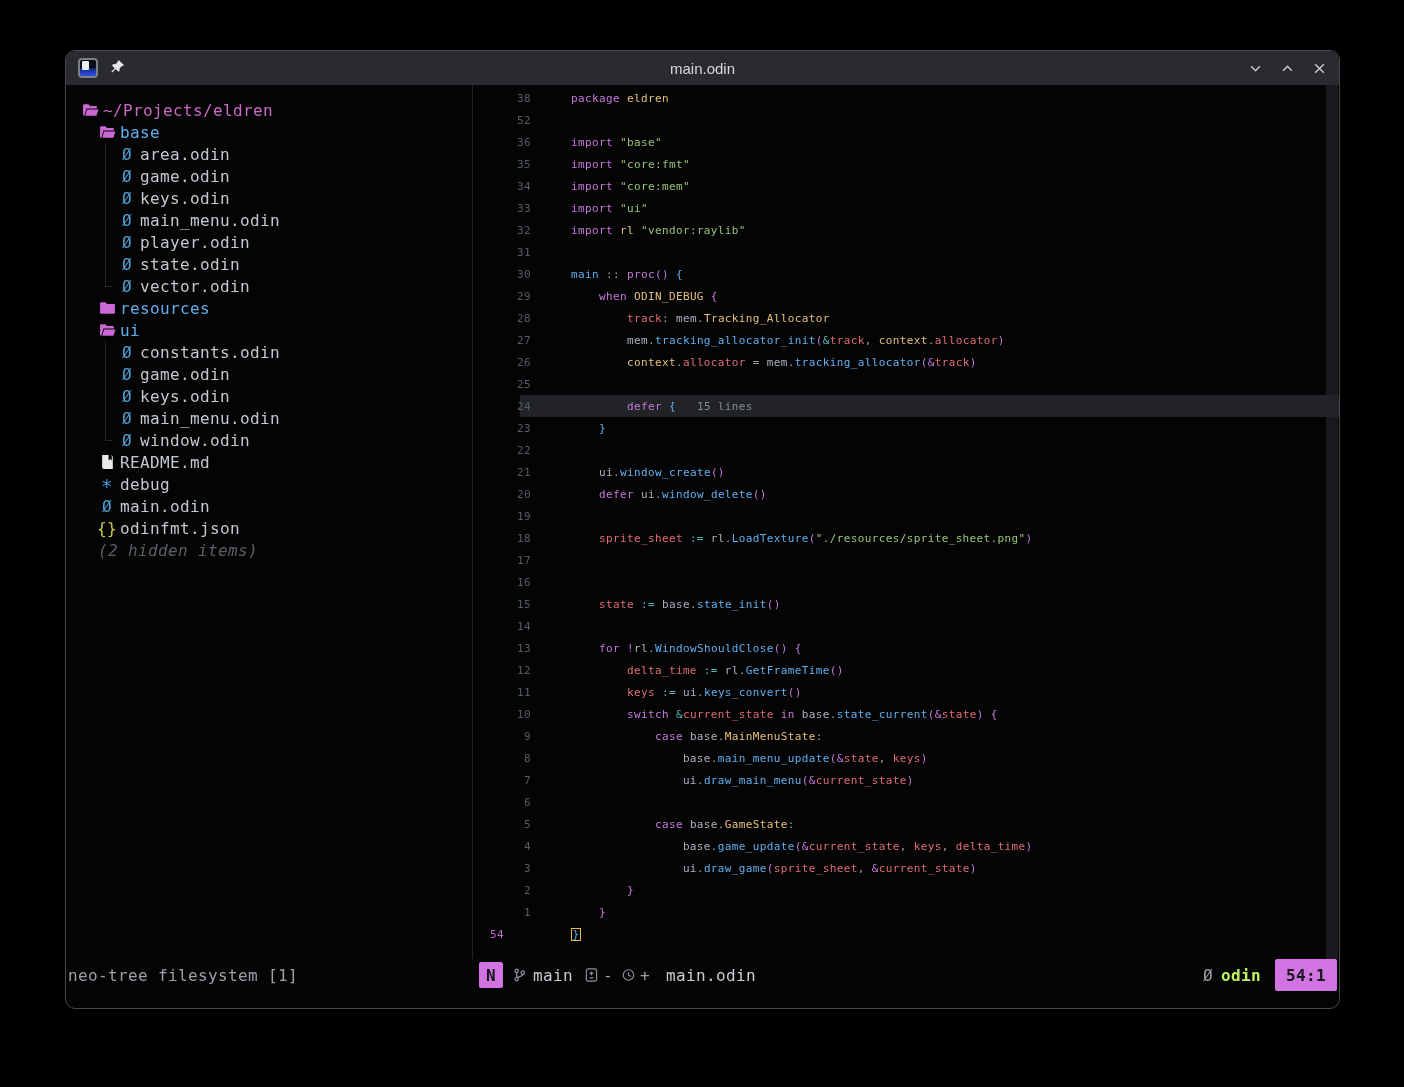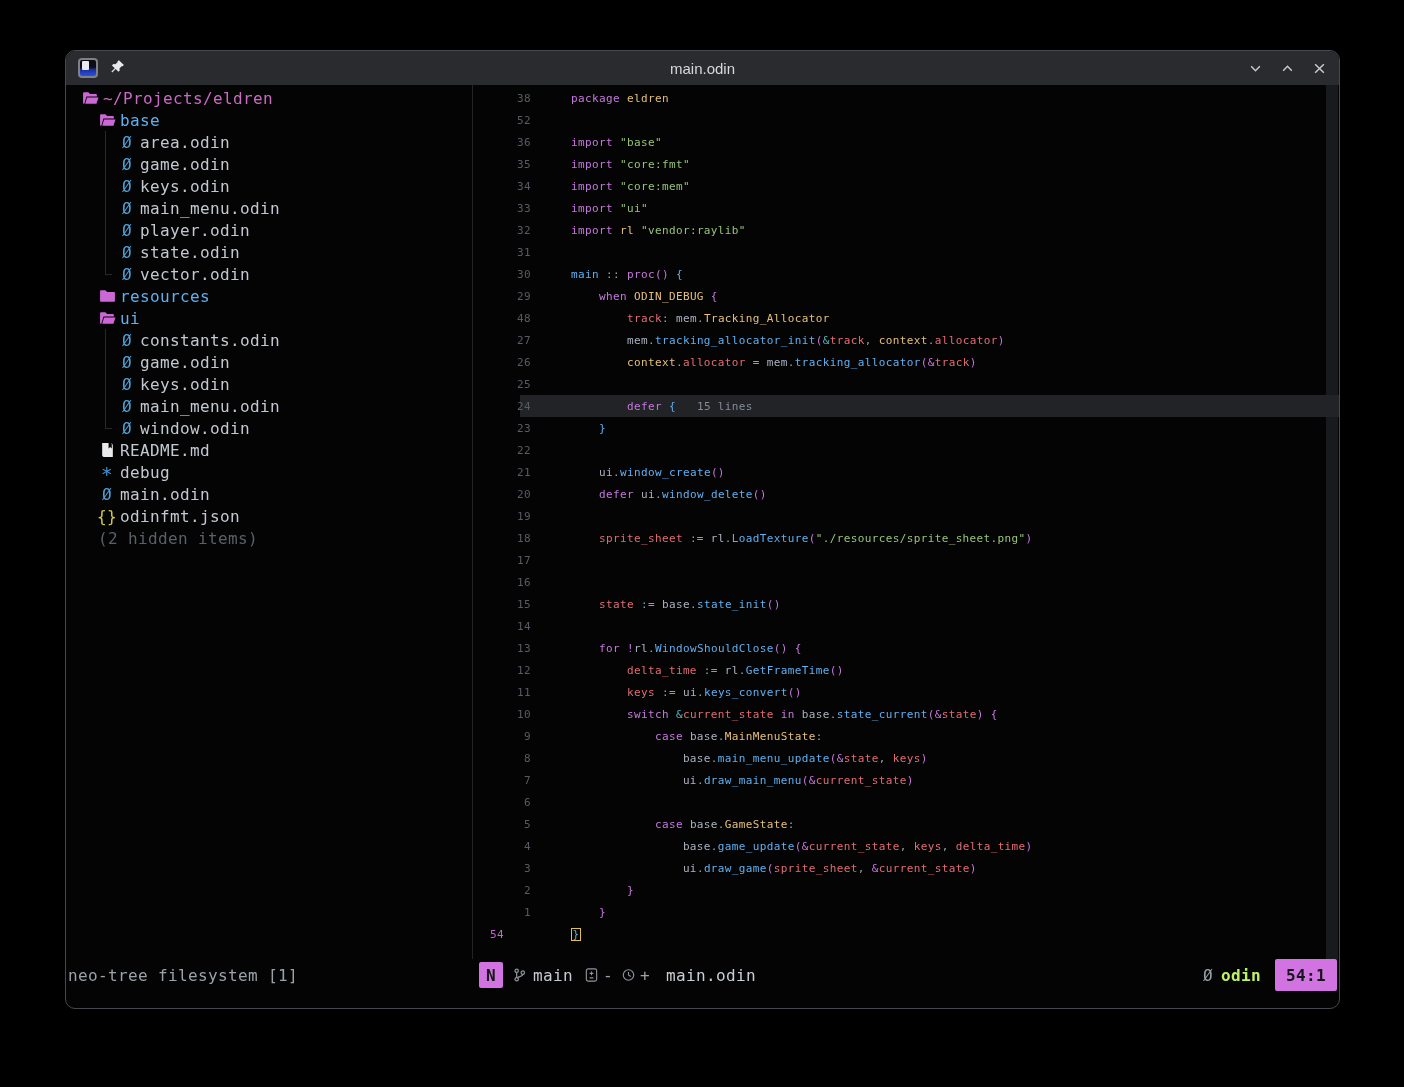--- a/index.html
+++ b/index.html
@@ -27,40 +27,40 @@
   .pinicon { margin-left:12px; flex-shrink:0; }
   .wtitle {
     position:absolute; left:0; right:0; text-align:center;
     font-family:"Liberation Sans", sans-serif; font-size:15px; color:#d6d8da;
   }
   .wcontrols { margin-left:auto; display:flex; gap:16px; align-items:center; z-index:2; }
   .wbtn { width:16px; height:16px; display:flex; align-items:center; justify-content:center; }
 
   .main { display:flex; height:874px; position:relative; }
 
-  .sidebar { width:406px; position:relative; padding-top:2px; flex-shrink:0; }
+  .sidebar { width:406px; position:relative; padding-top:14px; flex-shrink:0; }
   .trow {
     height:22px; display:flex; align-items:center; position:relative;
     font-size:16px; letter-spacing:.37px; white-space:pre;
   }
   .guide { position:absolute; left:39px; top:0; bottom:0; width:1px; background:#26282d; }
   .guide.last { bottom:11px; }
   .guide.last::after {
     content:""; position:absolute; left:0; bottom:-1px; width:7px; height:1px; background:#26282d;
   }
   .ticon { width:18px; margin-right:4px; display:inline-flex; align-items:center; justify-content:center; flex-shrink:0; font-size:16px; }
   .ic-folder { color:#cb68d6; }
   .ic-odin { color:#4f9fd6; }
   .ic-star { color:#4293d6; font-size:20px; transform:translateY(2px); }
   .ic-braces { color:#cdca4f; }
   .ic-book { color:#e8eaec; }
   .lbl-pink { color:#cb6ac2; }
   .lbl-blue { color:#61afef; }
   .lbl-file { color:#c3c8d0; }
-  .lbl-hidden { color:#5a6068; }
+  .lbl-hidden { color:#5a6068; font-style:italic; }
 
   .divider { width:1px; background:#232327; flex-shrink:0; }
 
   .editor { flex:1; position:relative; padding-top:2px; }
   .vscroll {
     position:absolute; top:0; bottom:0; right:1px; width:12px; background:#191a1d; z-index:0;
   }
   .crow {
     height:22px; display:flex; align-items:center; position:relative; z-index:1;
     font-size:11px; letter-spacing:.37px; white-space:pre;gap:31px;
@@ -188,21 +188,21 @@
           <div class="crow"><span class="ln">38</span><span class="codetxt"><span class="c-kw">package </span><span class="c-type">eldren</span></span></div>
           <div class="crow"><span class="ln">52</span><span class="codetxt"></span></div>
           <div class="crow"><span class="ln">36</span><span class="codetxt"><span class="c-kw">import </span><span class="c-str">"base"</span></span></div>
           <div class="crow"><span class="ln">35</span><span class="codetxt"><span class="c-kw">import </span><span class="c-str">"core:fmt"</span></span></div>
           <div class="crow"><span class="ln">34</span><span class="codetxt"><span class="c-kw">import </span><span class="c-str">"core:mem"</span></span></div>
           <div class="crow"><span class="ln">33</span><span class="codetxt"><span class="c-kw">import </span><span class="c-str">"ui"</span></span></div>
           <div class="crow"><span class="ln">32</span><span class="codetxt"><span class="c-kw">import </span><span class="c-type">rl </span><span class="c-str">"vendor:raylib"</span></span></div>
           <div class="crow"><span class="ln">31</span><span class="codetxt"></span></div>
           <div class="crow"><span class="ln">30</span><span class="codetxt"><span class="c-fn">main</span><span class="c-pun"> :: </span><span class="c-kw">proc</span><span class="c-brM">()</span><span class="c-pun"> </span><span class="c-brB">{</span></span></div>
           <div class="crow"><span class="ln">29</span><span class="codetxt"><span class="c-kw">    when </span><span class="c-type">ODIN_DEBUG </span><span class="c-brM">{</span></span></div>
-          <div class="crow"><span class="ln">48</span><span class="codetxt"><span class="c-var">        track</span><span class="c-pun">:</span><span class="c-ns"> mem</span><span class="c-pun">.</span><span class="c-type">Tracking_Allocator</span></span></div>
+          <div class="crow"><span class="ln">28</span><span class="codetxt"><span class="c-var">        track</span><span class="c-pun">:</span><span class="c-ns"> mem</span><span class="c-pun">.</span><span class="c-type">Tracking_Allocator</span></span></div>
           <div class="crow"><span class="ln">27</span><span class="codetxt"><span class="c-ns">        mem</span><span class="c-pun">.</span><span class="c-fn">tracking_allocator_init</span><span class="c-brM">(</span><span class="c-op">&amp;</span><span class="c-var">track</span><span class="c-pun">, </span><span class="c-type">context</span><span class="c-pun">.</span><span class="c-var">allocator</span><span class="c-brM">)</span></span></div>
           <div class="crow"><span class="ln">26</span><span class="codetxt"><span class="c-type">        context</span><span class="c-pun">.</span><span class="c-var">allocator</span><span class="c-pun"> = </span><span class="c-ns">mem</span><span class="c-pun">.</span><span class="c-fn">tracking_allocator</span><span class="c-brM">(</span><span class="c-kw">&amp;</span><span class="c-var">track</span><span class="c-brM">)</span></span></div>
           <div class="crow"><span class="ln">25</span><span class="codetxt"></span></div>
           <div class="crow fold"><span class="ln">24</span><span class="codetxt"><span class="c-kw">        defer </span><span class="c-brB">{</span><span class="c-pun">   </span><span class="c-dim">15 lines</span></span></div>
           <div class="crow"><span class="ln">23</span><span class="codetxt"><span class="c-pun">    </span><span class="c-brB">}</span></span></div>
           <div class="crow"><span class="ln">22</span><span class="codetxt"></span></div>
           <div class="crow"><span class="ln">21</span><span class="codetxt"><span class="c-ns">    ui</span><span class="c-pun">.</span><span class="c-fn">window_create</span><span class="c-brM">()</span></span></div>
           <div class="crow"><span class="ln">20</span><span class="codetxt"><span class="c-kw">    defer </span><span class="c-ns">ui</span><span class="c-pun">.</span><span class="c-fn">window_delete</span><span class="c-brM">()</span></span></div>
           <div class="crow"><span class="ln">19</span><span class="codetxt"></span></div>
           <div class="crow"><span class="ln">18</span><span class="codetxt"><span class="c-var">    sprite_sheet </span><span class="c-op">:= </span><span class="c-ns">rl</span><span class="c-pun">.</span><span class="c-fn">LoadTexture</span><span class="c-brM">(</span><span class="c-str">"./resources/sprite_sheet.png"</span><span class="c-brM">)</span></span></div>

